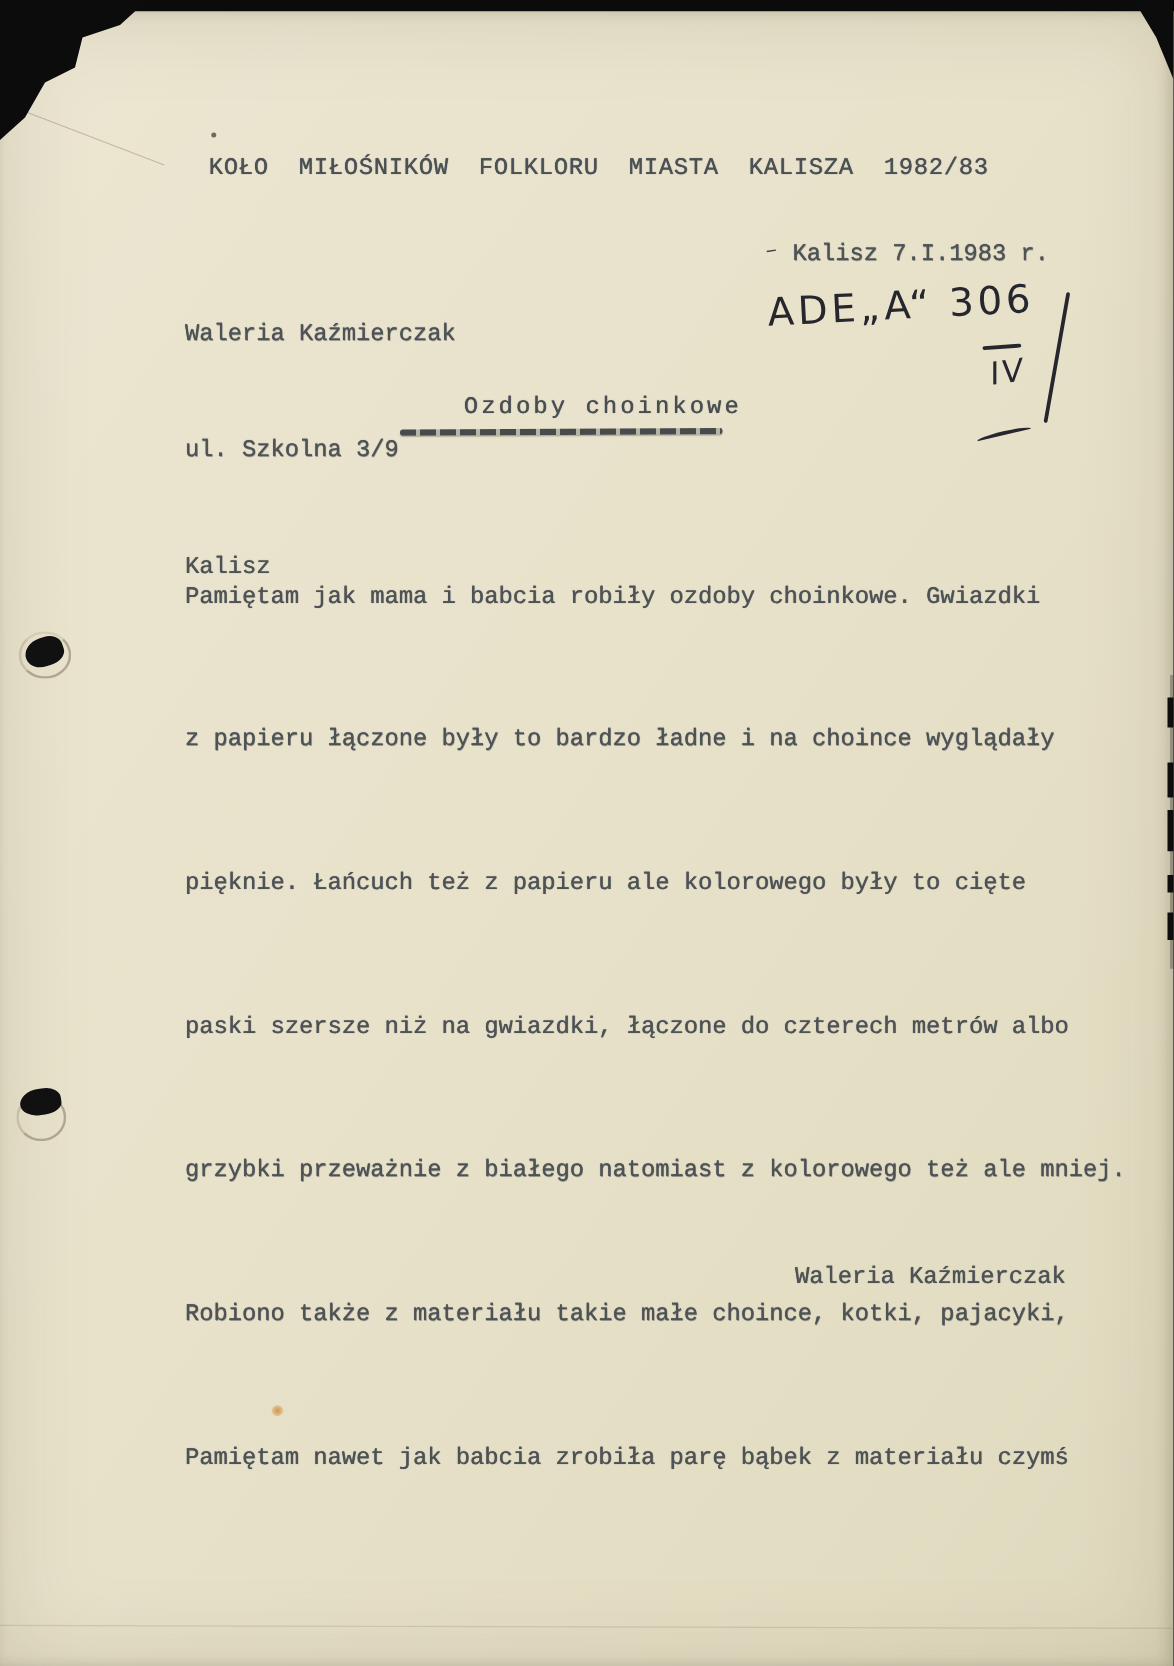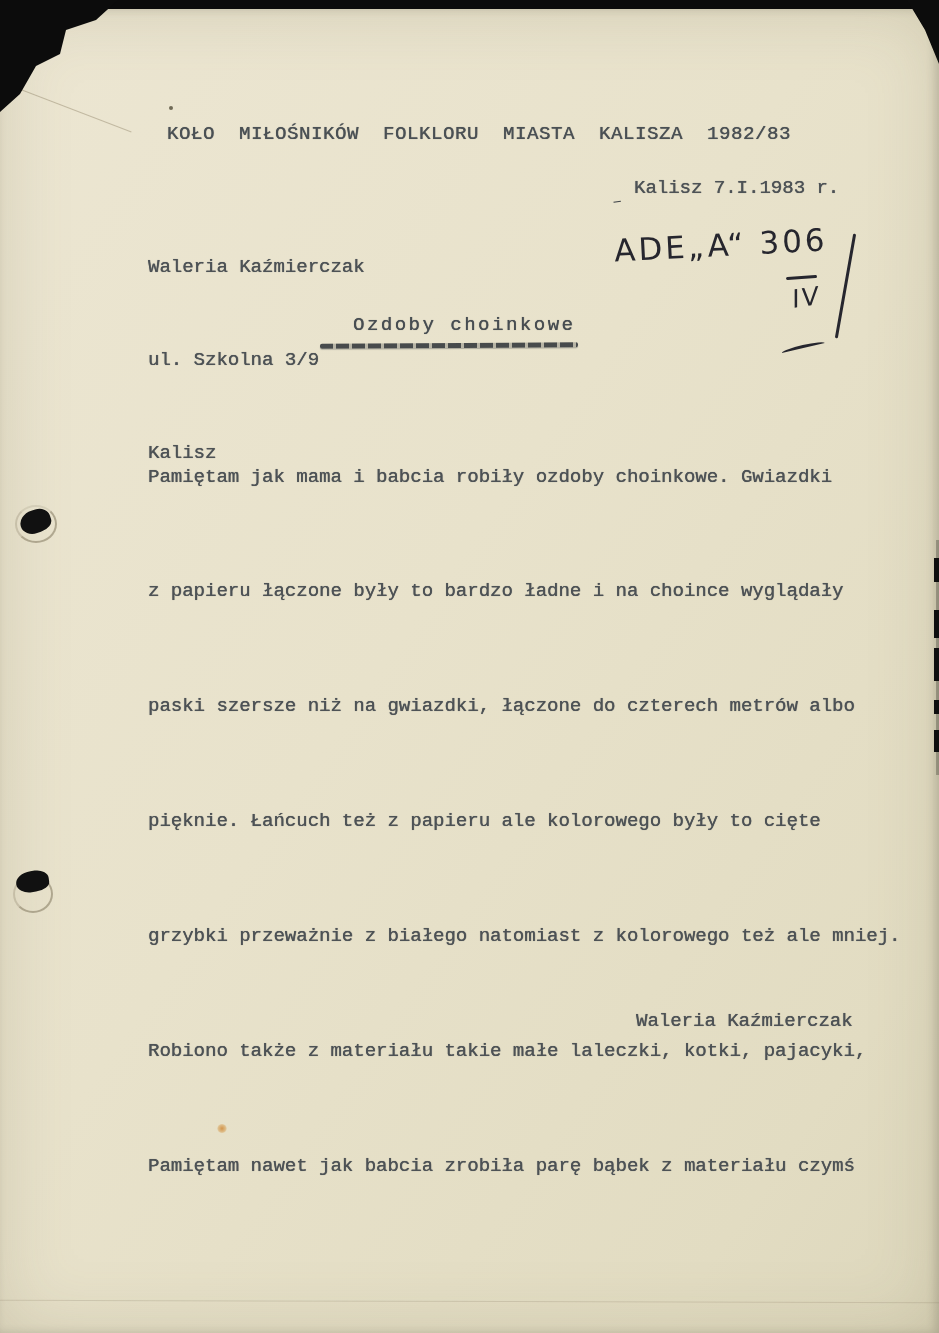--- a/index.html
+++ b/index.html
@@ -32,24 +32,24 @@
          background:rgba(80,75,55,.8);}
   .stain{position:absolute;left:217px;top:1115px;width:10px;height:9px;border-radius:50%;
          background:radial-gradient(circle,#d3954c 0%,#debe8b 55%,rgba(222,190,139,0) 78%);}
   .bottom-crease{position:absolute;left:0;top:1292px;width:939px;height:2px;
                  border-top:1px solid rgba(130,120,95,.22);transform:rotate(.15deg);}
   
   .tw{position:absolute;color:#4d5255;font-size:19px;white-space:pre;
       text-shadow:0 0 .7px rgba(72,77,82,.9), .4px .4px .5px rgba(72,77,82,.45);}
   .hdr{left:167px;top:114px;word-spacing:12px;letter-spacing:.6px;color:#4a5054;}
   .sender{left:148px;top:181px;line-height:31px;}
-  .dateline{left:634px;top:168px;}
+  .dateline{left:634px;top:183px;}
   .date-mark{position:absolute;left:612px;top:183px;font-size:17px;color:#3d4247;
              transform:rotate(-8deg);text-shadow:none;}
-  .title{left:353px;top:305px;letter-spacing:2.5px;color:#474d51;}
+  .title{left:371px;top:305px;letter-spacing:2.5px;color:#474d51;}
   .title-underline{position:absolute;left:320px;top:334px;width:258px;height:5px;border-radius:2px;
       background:repeating-linear-gradient(90deg,rgba(58,62,65,.92) 0 13px,rgba(58,62,65,.28) 13px 16px);
       transform:rotate(-.3deg);box-shadow:0 1px 1px rgba(58,62,65,.35);}
   .bodytext{left:148px;top:372px;line-height:38.3px;}
   .signature{left:636px;top:1001px;}
   
   .hw{position:absolute;font-family:"DejaVu Sans",sans-serif;color:#26262e;}
   .hw-code{left:614px;top:218px;font-size:31px;letter-spacing:3px;transform:rotate(-3deg);white-space:pre;}
   .hw-slash{left:844px;top:224px;width:3px;height:106px;background:#26262e;border-radius:2px;
             transform:rotate(10deg);}
@@ -81,24 +81,24 @@
     <div class="hw hw-overline"></div>
     <div class="hw hw-numeral">IV</div>
     <div class="hw hw-dash"></div>
 
     <div class="tw title">Ozdoby choinkowe</div>
     <div class="title-underline"></div>
 
     <div class="tw bodytext">
       <div>Pamiętam jak mama i babcia robiły ozdoby choinkowe. Gwiazdki</div>
       <div>z papieru łączone były to bardzo ładne i na choince wyglądały</div>
+      <div>pięknie. Łańcuch też z papieru ale kolorowego były to cięte</div>
       <div>paski szersze niż na gwiazdki, łączone do czterech metrów albo</div>
-      <div>pięknie. Łańcuch też z papieru ale kolorowego były to cięte</div>
       <div>grzybki przeważnie z białego natomiast z kolorowego też ale mniej.</div>
-      <div>Robiono także z materiału takie małe laleczki, kotki, pajacyki,</div>
+      <div>Robiono także z materiału takie małe choince, kotki, pajacyki,</div>
       <div>Pamiętam nawet jak babcia zrobiła parę bąbek z materiału czymś</div>
       
       
       
       
       
       
       
       
     </div>

